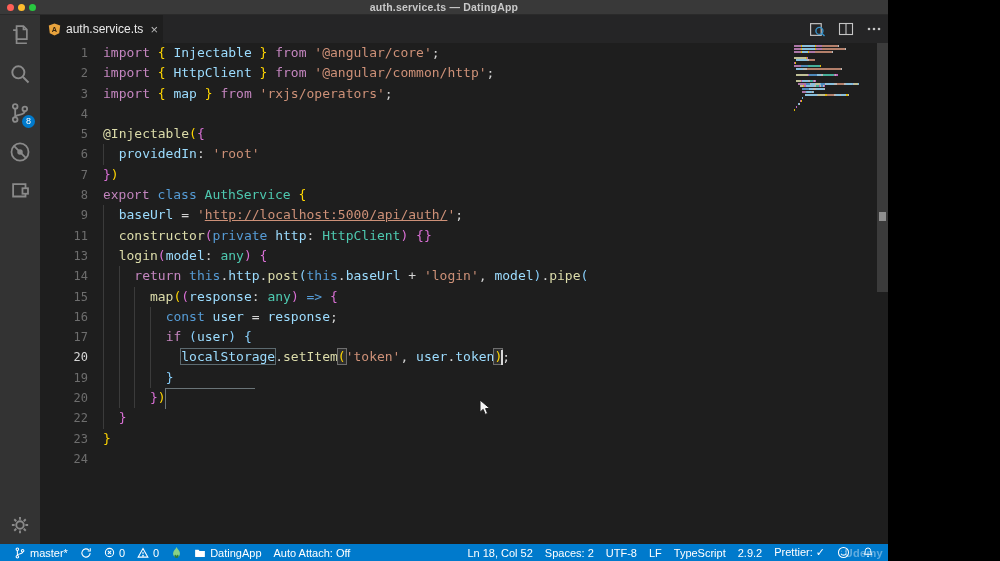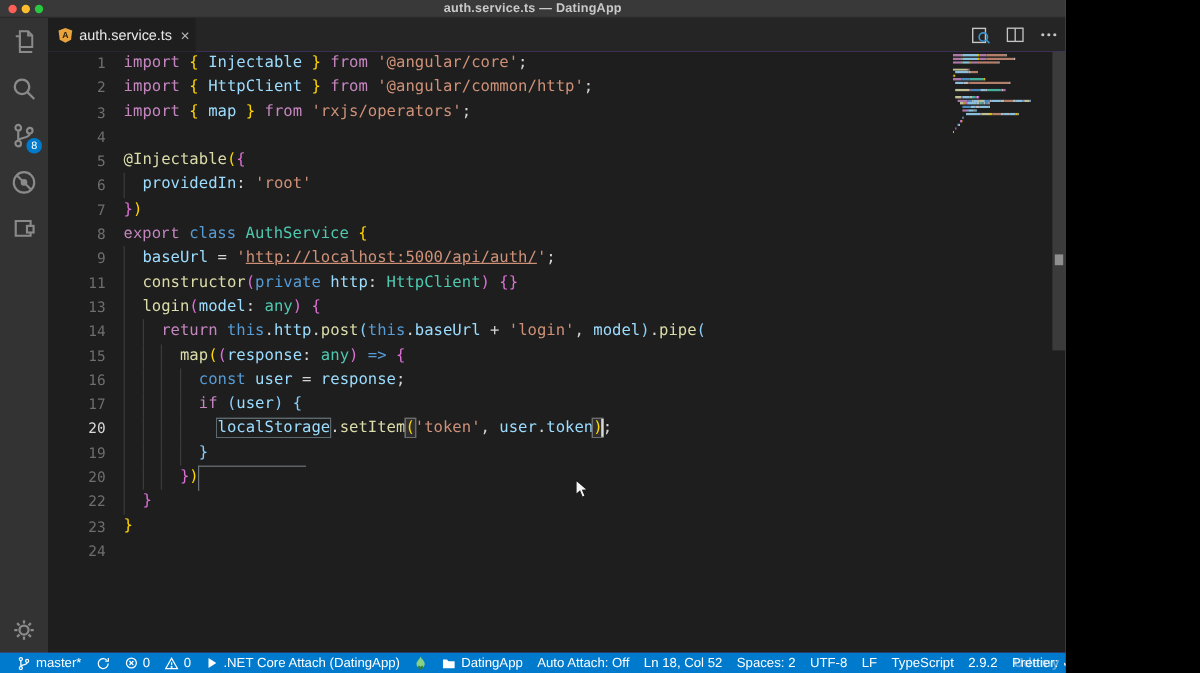--- a/index.html
+++ b/index.html
@@ -317,28 +317,20 @@
             <svg width="12" height="12" viewBox="0 0 16 16" fill="none" stroke="#ffffff" stroke-width="1.4">
               <path d="M8 2 L14.5 13.5 H1.5 Z"></path>
               <path d="M8 6.5v3.2"></path>
               <circle cx="8" cy="11.8" r=".5" fill="#ffffff"></circle>
             </svg>
           </span>
           <span>0</span>
         </div>
         <div class="sb-item">
           <span>
-            <svg width="11" height="11" viewBox="0 0 16 16" fill="#ffffff">
-              <polygon points="4,2 13.5,8 4,14"></polygon>
-            </svg>
-          </span>
-          <span>.NET Core Attach (DatingApp)</span>
-        </div>
-        <div class="sb-item">
-          <span>
             <svg width="11" height="13" viewBox="0 0 16 18" fill="#89D185">
               <path d="M8 1c1.2 3.4 5 5 5 9.3A5 5 0 0 1 3 10.3C3 6.6 6.8 4.4 8 1z"></path>
               <path d="M8 17a3 3 0 0 1-2-5.2c.8 1.4 2 1 2 2.6 0-1.6 1.2-1.2 2-2.6A3 3 0 0 1 8 17z" fill="#2f7d3a"></path>
             </svg>
           </span>
         </div>
         <div class="sb-item">
           <span>
             <svg width="12" height="12" viewBox="0 0 16 16" fill="#ffffff">
               <path d="M1.5 3.5h4.5l1.5 1.8h7v7.2a.8.8 0 0 1-.8.8H2.3a.8.8 0 0 1-.8-.8z"></path>

